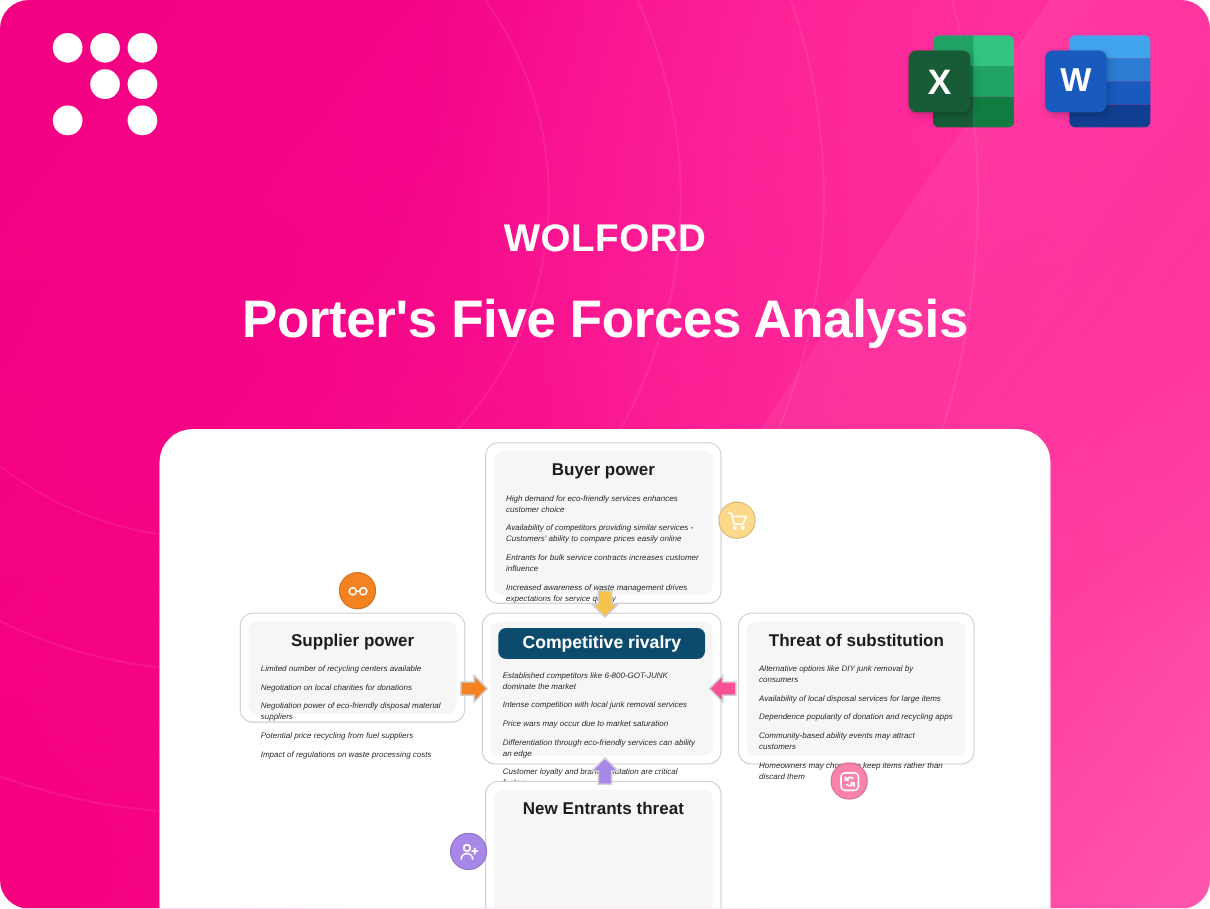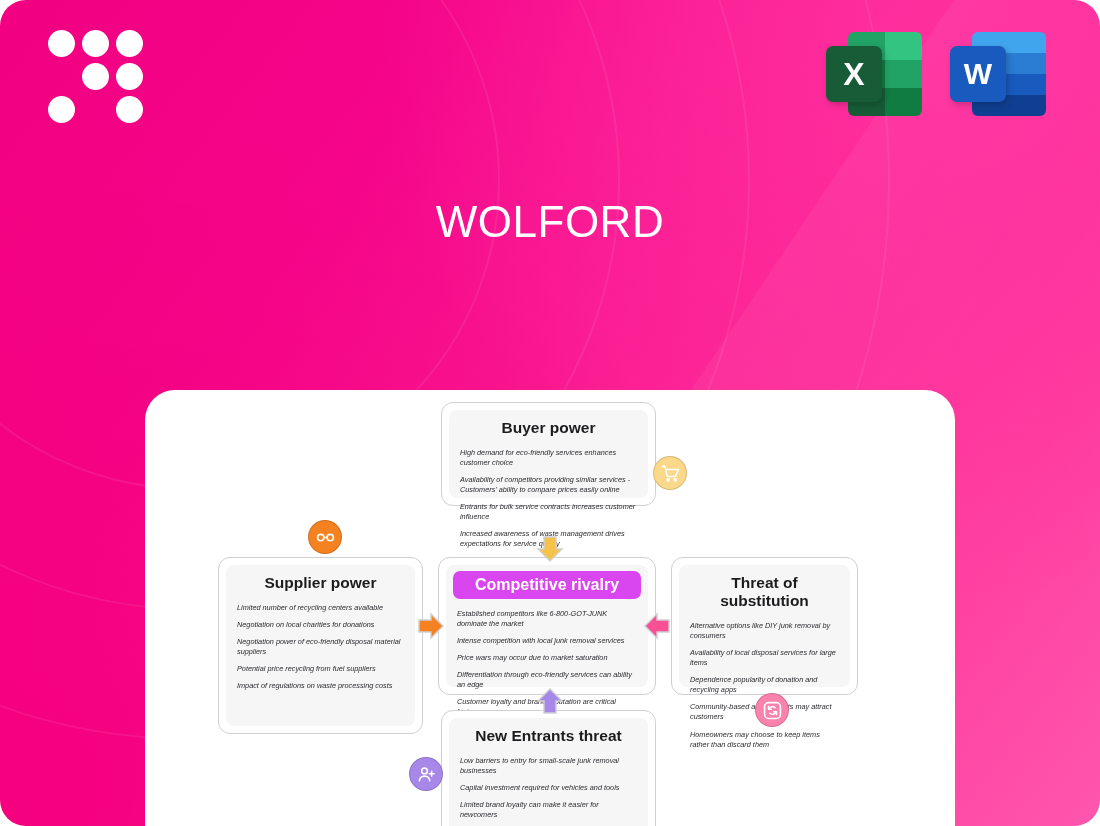--- a/index.html
+++ b/index.html
@@ -99,21 +99,21 @@
     display: flex; align-items: center; justify-content: center;
     box-shadow: 2px 3px 7px rgba(0,0,0,0.20);
   }
 
   
   .titles {
     position: absolute; left: 0; right: 0; top: 198px;
     text-align: center; color: #ffffff;
   }
   .title-main {
-    font-size: 44px; font-weight: normal; letter-spacing: 0.5px;
+    font-size: 35px; font-weight: bold; letter-spacing: 0.5px;
     line-height: 1.1;
   }
   .title-sub {
     font-size: 48px; font-weight: bold; margin-top: 26px;
     letter-spacing: -0.3px;
   }
 
   
   .card {
     position: absolute;
@@ -136,39 +136,39 @@
     background: #f6f6f7;
     border-radius: 8px;
     height: 100%;
     padding: 9px 11px 10px 11px;
   }
   .box-title {
     font-size: 15.5px; font-weight: bold; color: #1c1c1e;
     text-align: center; margin-bottom: 11px;
   }
   .box-title.accent {
-    background: #d946ef;
+    background: #0c4a6e;
     color: #ffffff;
     border-radius: 7px;
     padding: 5px 6px;
     font-size: 16px;
     margin: -3px -4px 10px -4px;
   }
   .box ul { list-style: none; }
   .box li {
     font-size: 7.3px; color: #2a2a2e; line-height: 1.38;
     margin-bottom: 7px;
     font-style: italic;
   }
 
   
-  .box-buyer     { left: 296px; top: 12px;  width: 215px; height: 104px; }
-  .box-supplier  { left: 73px;  top: 167px; width: 205px; height: 177px; }
+  .box-buyer     { left: 296px; top: 12px;  width: 215px; height: 147px; }
+  .box-supplier  { left: 73px;  top: 167px; width: 205px; height: 100px; }
   .box-rivalry   { left: 293px; top: 167px; width: 218px; height: 138px; }
-  .box-threat    { left: 526px; top: 167px; width: 187px; height: 138px; }
+  .box-threat    { left: 526px; top: 167px; width: 215px; height: 138px; }
   .box-entrants  { left: 296px; top: 320px; width: 215px; height: 138px; }
 
   
   .arrow { position: absolute; }
   .arrow svg { display: block; }
 
   .ar-down  { left: 391px; top: 146px; }
   .ar-right { left: 273px; top: 222px; }
   .ar-left  { left: 499px; top: 222px; }
   .ar-up    { left: 391px; top: 298px; }
@@ -227,20 +227,21 @@
           <i></i>
           <i></i>
           <i></i>
       </div>
       <div class="wd-badge">W</div>
     </div>
   </div>
 
   <div class="titles">
     <div class="title-main">WOLFORD</div>
+    <div class="title-sub">Porter's Five Forces Analysis</div>
   </div>
 
   <div class="card">
     <div class="diagram">
 
       <div class="box box-buyer">
         <div class="box-inner">
           <div class="box-title">Buyer power</div>
           <ul>
             <li>High demand for eco-friendly services enhances customer choice</li>
@@ -286,26 +287,20 @@
             <li>Dependence popularity of donation and recycling apps</li>
             <li>Community-based ability events may attract customers</li>
             <li>Homeowners may choose to keep items rather than discard them</li>
           </ul>
         </div>
       </div>
 
       <div class="box box-entrants">
         <div class="box-inner">
           <div class="box-title">New Entrants threat</div>
-          <ul>
-            <li>Low barriers to entry for small-scale junk removal businesses</li>
-            <li>Capital investment required for vehicles and tools</li>
-            <li>Limited brand loyalty can make it easier for newcomers</li>
-
-          </ul>
         </div>
       </div>
 
       <div class="arrow ar-down">
         <svg width="28" height="26" viewBox="0 0 28 26">
           <path d="M8 1 H20 V13 H26 L14 25 L2 13 H8 Z" fill="#f5c24a" stroke="#cfcfd4" stroke-width="1.4"></path>
         </svg>
       </div>
       <div class="arrow ar-right">
         <svg width="26" height="28" viewBox="0 0 26 28">

